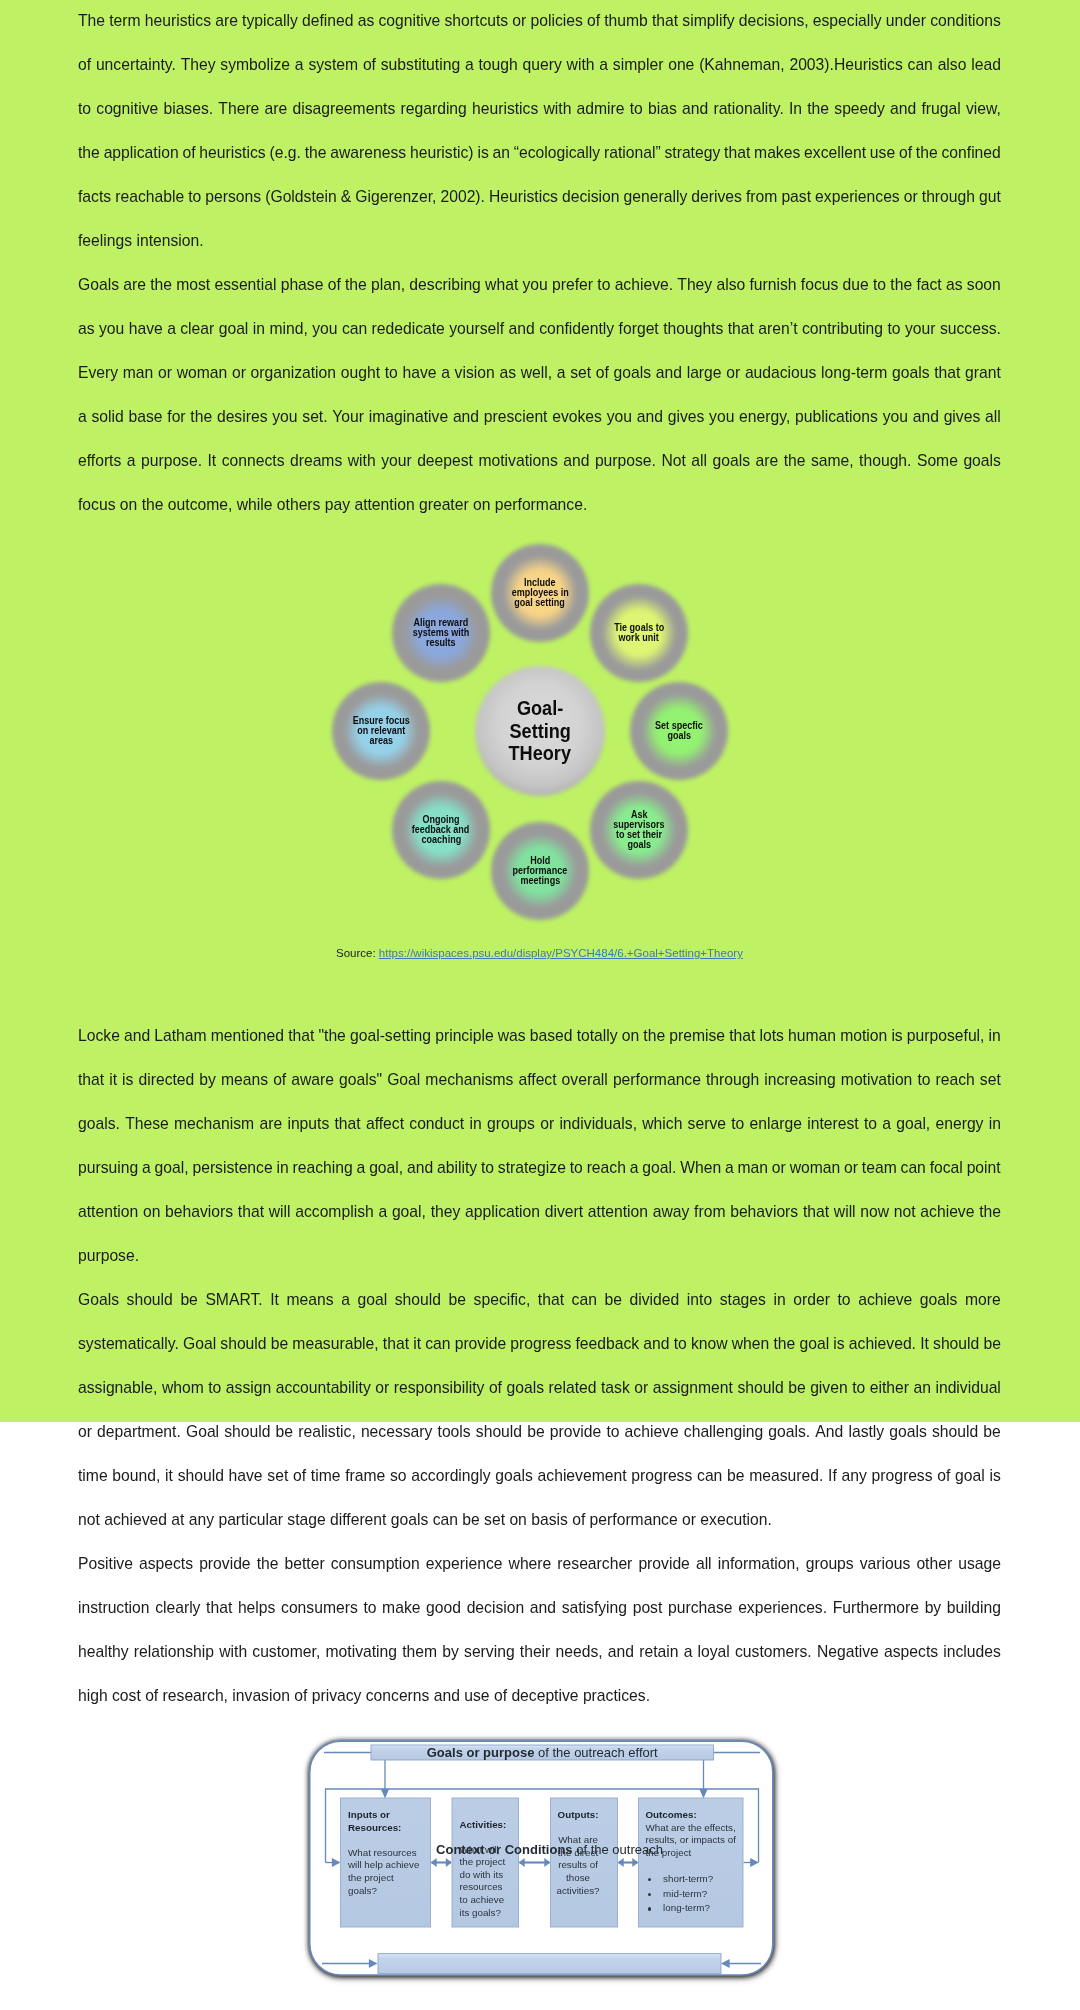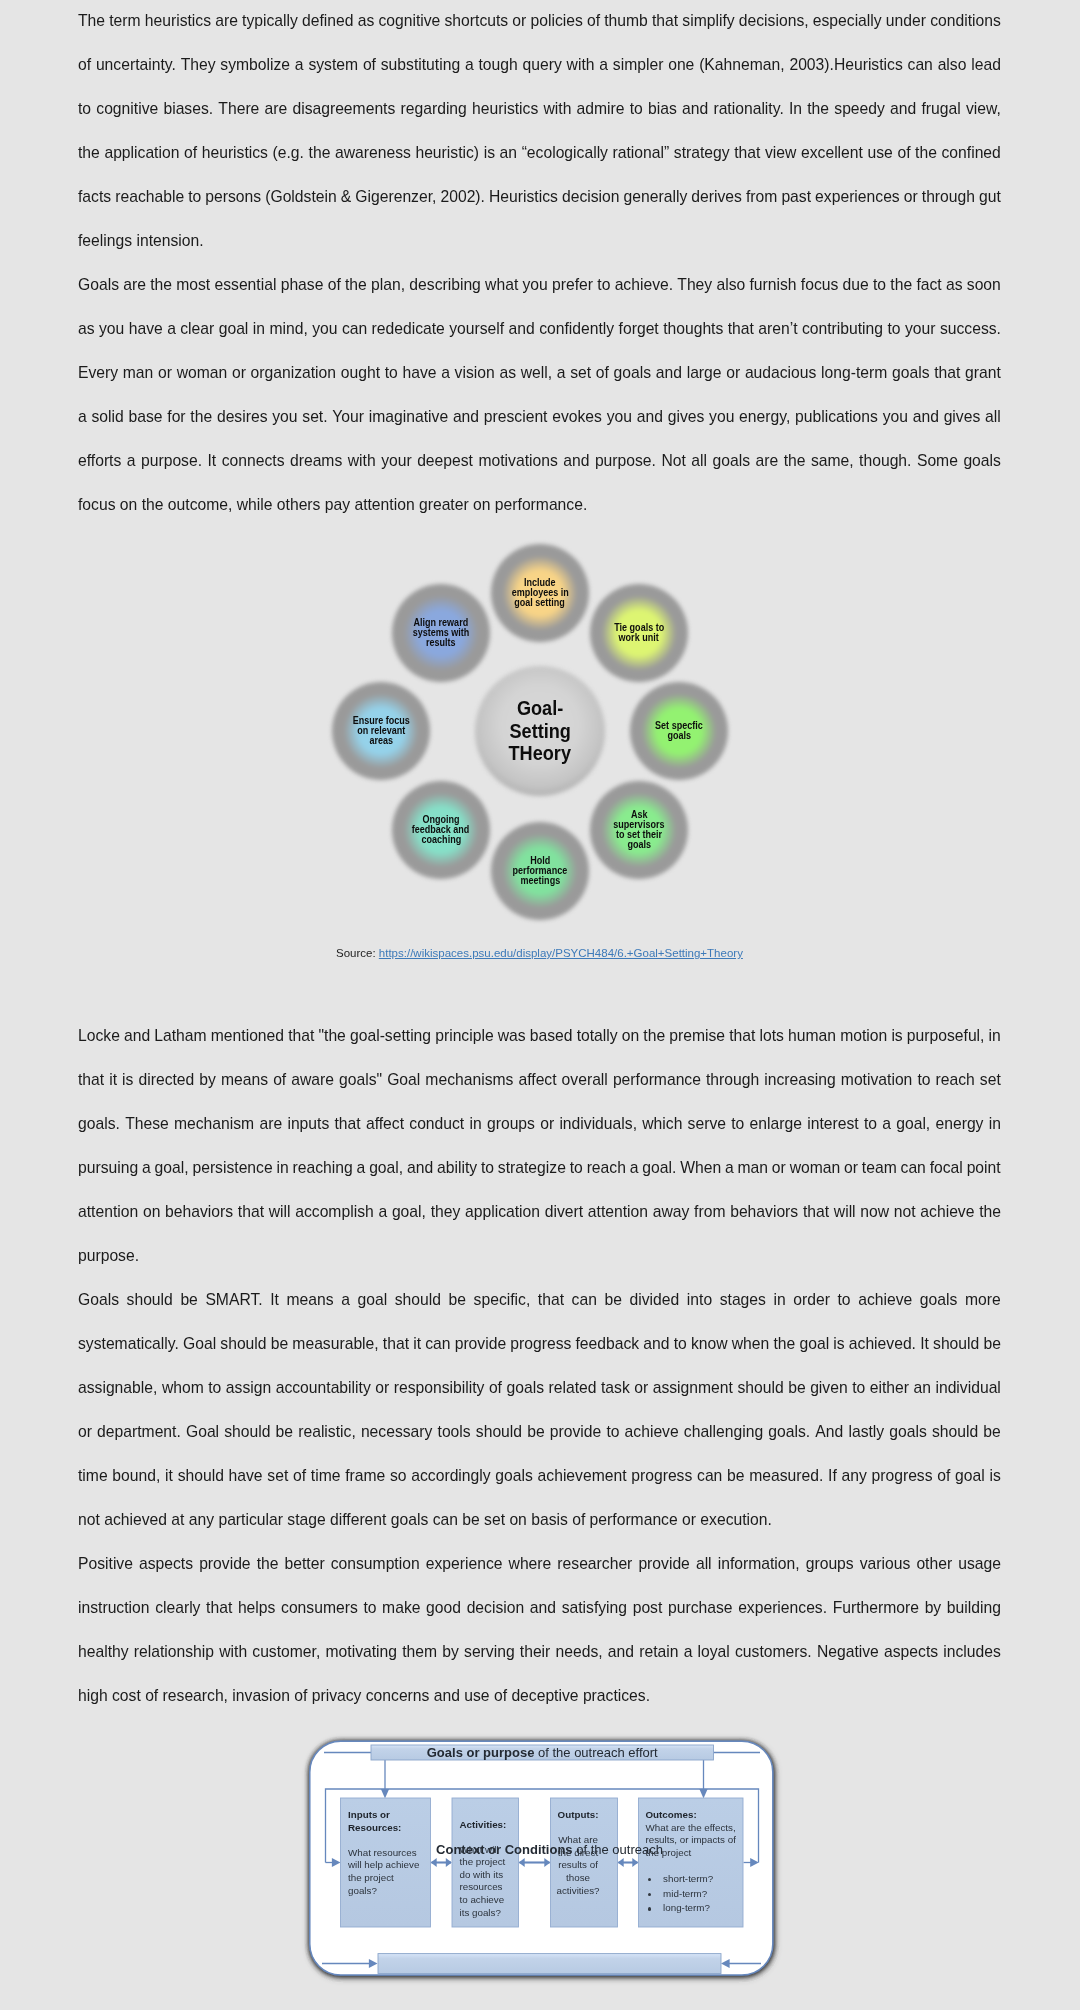--- a/index.html
+++ b/index.html
@@ -3,21 +3,21 @@
 <meta charset="utf-8">
 <title>Goal Setting Theory page</title>
 <style>
   html, body { margin:0; padding:0; background:#ffffff; }
   body {
     width:1080px; height:2010px;
     font-family:"Liberation Sans", sans-serif;
     color:#000;
     overflow:hidden;
   }
-  .page { position:relative; width:1080px; height:2010px; background:#e5e5e5; }
+  .page { position:relative; width:1080px; height:1422px; background:#bef264; }
 
   
   .para { position:absolute; left:78px; width:923px; }
   .tline {
     font-size:15.7px;
     height:44px;
     line-height:44px;
     color:#1b1b1b;
     white-space:nowrap;
   }
@@ -154,21 +154,21 @@
         <span>(e.g.</span>
         <span>the</span>
         <span>awareness</span>
         <span>heuristic)</span>
         <span>is</span>
         <span>an</span>
         <span>“ecologically</span>
         <span>rational”</span>
         <span>strategy</span>
         <span>that</span>
-        <span>view</span>
+        <span>makes</span>
         <span>excellent</span>
         <span>use</span>
         <span>of</span>
         <span>the</span>
         <span>confined</span>
       </div>
     <div class="tline just">
         <span>facts</span>
         <span>reachable</span>
         <span>to</span>

